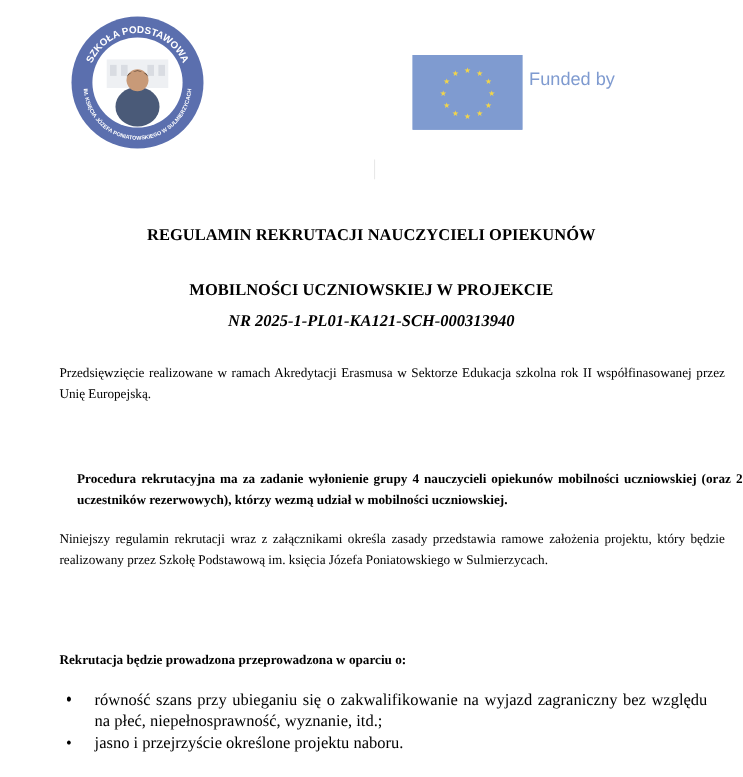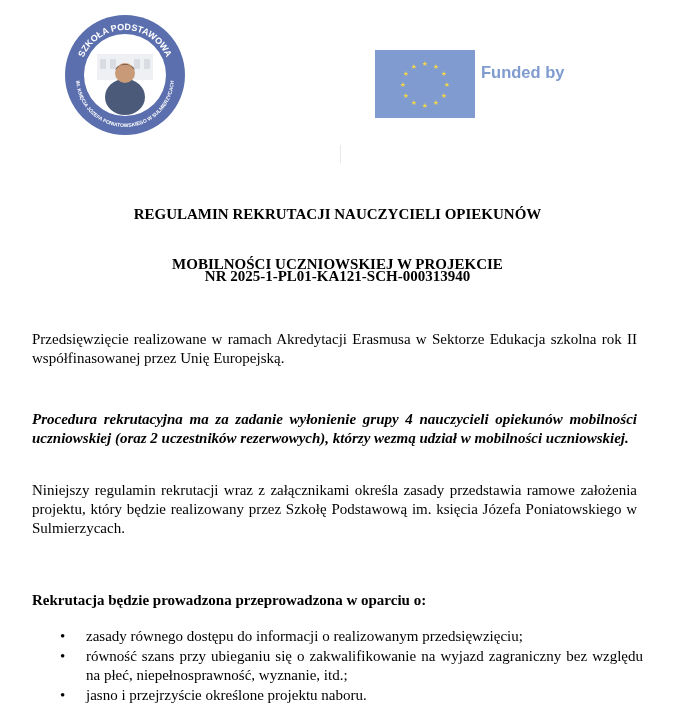--- a/index.html
+++ b/index.html
@@ -2,24 +2,24 @@
 <html><head>
   <meta charset="utf-8">
   <style>
     html, body { margin: 0; padding: 0; background: #ffffff; }
     body { width: 675px; height: 706px; overflow: hidden; position: relative; font-family: "Liberation Serif", serif; color: #000; }
     .abs { position: absolute; }
     
     .school-logo { left: 62px; top: 12px; width: 126px; height: 126px; }
     
     .eu-flag { left: 375px; top: 50px; width: 100px; height: 68px; background: #7f9bd0; }
-    .eu-text { left: 481px; top: 61px; color: #7f9bd0; font-family: "Liberation Sans", sans-serif; font-size: 16.5px; line-height: 22px; font-weight: 700; }
+    .eu-text { left: 481px; top: 61px; color: #7f9bd0; font-family: "Liberation Sans", sans-serif; font-size: 16.5px; line-height: 22px; font-weight: 400; }
     .divider-line { left: 340px; top: 145px; width: 1px; height: 18px; background: #e8e8e8; }
     .title-line { position: absolute; left: 0; width: 675px; text-align: center; font-weight: bold; font-size: 15px; }
-    .para { position: absolute; left: 32px; width: 605px; font-size: 15px; line-height: 19px; text-align: justify; }
+    .para { position: absolute; left: 54px; width: 605px; font-size: 12px; line-height: 19px; text-align: justify; }
     .para.bold { font-weight: bold; }
     .bullets { position: absolute; left: 38px; width: 605px; top: 627px; margin: 0; padding: 0; list-style: none; font-size: 15px; line-height: 19px; }
     .bullets li { position: relative; padding-left: 48px; text-align: justify; margin-bottom: 1px; }
     .bullets li .dot { position: absolute; left: 22px; top: 0; }
   </style>
 </head>
 <body>
 
 <svg class="abs school-logo" viewBox="0 0 126 126">
   <defs>
@@ -62,31 +62,30 @@
   </g>
 </svg>
 <div class="abs eu-text">
   <div>Funded by</div>
 </div>
 
 <div class="abs divider-line"></div>
 
 <div class="title-line" style="top:206px;">REGULAMIN REKRUTACJI NAUCZYCIELI OPIEKUNÓW</div>
 <div class="title-line" style="top:256px;">MOBILNOŚCI UCZNIOWSKIEJ W PROJEKCIE</div>
-<div class="title-line" style="top:268px;">NR 2025-1-PL01-KA121-SCH-000313940</div>
+<div class="title-line" style="top:284px;font-style:italic;">NR 2025-1-PL01-KA121-SCH-000313940</div>
 
 <p class="para" style="top:330px; margin:0;">Przedsięwzięcie realizowane w ramach Akredytacji Erasmusa w Sektorze Edukacja szkolna rok II współfinasowanej przez Unię Europejską.</p>
-<p class="para bold" style="top:410px; margin:0;font-style:italic;">Procedura rekrutacyjna ma za zadanie wyłonienie grupy 4 nauczycieli opiekunów mobilności uczniowskiej (oraz 2 uczestników rezerwowych), którzy wezmą udział w mobilności uczniowskiej.</p>
+<p class="para bold" style="top:410px; margin:16px;">Procedura rekrutacyjna ma za zadanie wyłonienie grupy 4 nauczycieli opiekunów mobilności uczniowskiej (oraz 2 uczestników rezerwowych), którzy wezmą udział w mobilności uczniowskiej.</p>
 <p class="para" style="top:481px; margin:0;">Niniejszy regulamin rekrutacji wraz z załącznikami określa zasady przedstawia ramowe założenia projektu, który będzie realizowany przez Szkołę Podstawową im. księcia Józefa Poniatowskiego w Sulmierzycach.</p>
 <p class="para bold" style="top:591px; margin:0;">Rekrutacja będzie prowadzona przeprowadzona w oparciu o:</p>
 
 <ul class="bullets">
   <li>
     <span class="dot">•</span>
-    <span>zasady równego dostępu do informacji o realizowanym przedsięwzięciu;</span>
   </li>
   <li>
     <span class="dot">•</span>
     <span>równość szans przy ubieganiu się o zakwalifikowanie na wyjazd zagraniczny bez względu na płeć, niepełnosprawność, wyznanie, itd.;</span>
   </li>
   <li>
     <span class="dot">•</span>
     <span>jasno i przejrzyście określone projektu naboru.</span>
   </li>
 </ul>

